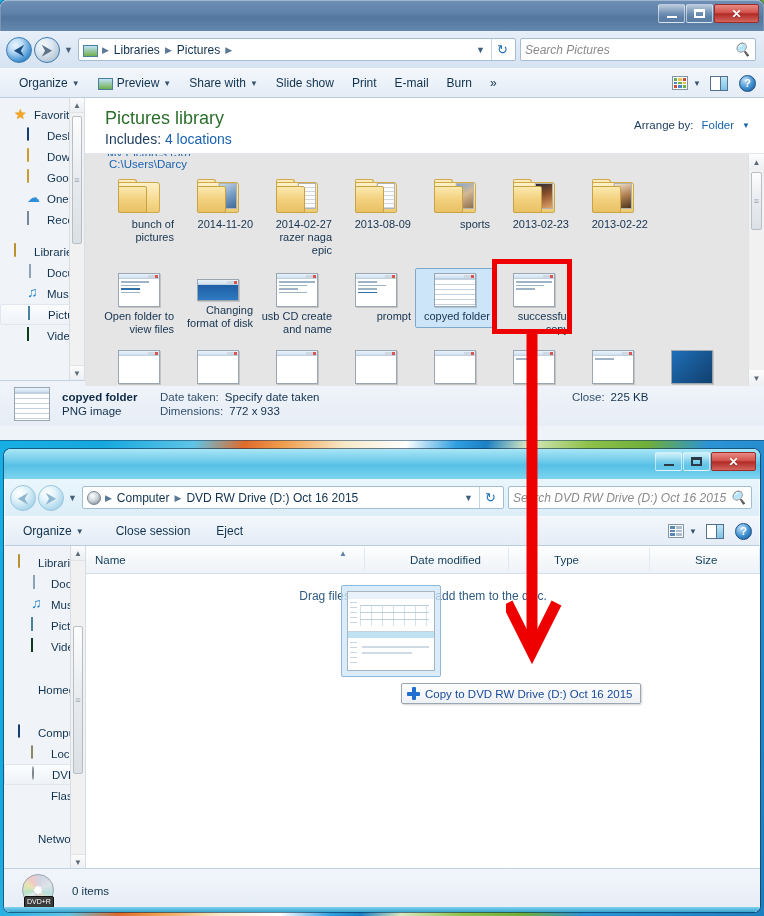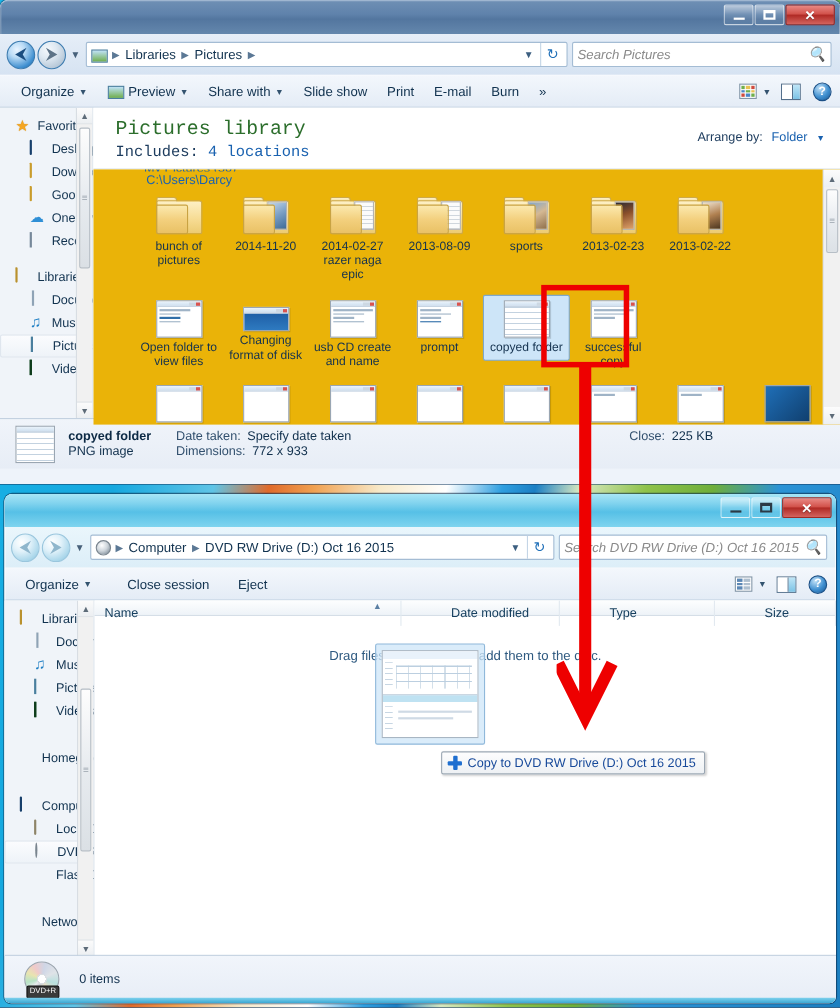--- a/index.html
+++ b/index.html
@@ -233,39 +233,38 @@
   }
 
   
   .content1 { flex: 1; position: relative; background: #fff; }
   .libhdr {
     padding: 9px 14px 6px 20px;
     display:flex; align-items:flex-start;
     border-bottom: 1px solid #e2e8ee;
     background:#fff;
   }
-  .libhdr .left { flex: 1; font-family: Liberation Mono, monospace; }
+  .libhdr .left { flex: 1; }
   .libtitle { font-size: 18px; color: #2c6e2c; line-height: 22px; }
   .libsub { font-size: 14px; color: #1b3a5c; margin-top: 2px; }
   .libsub a { color: #1a62b0; }
   .arrange { font-size: 11.5px; color:#1b3a5c; display:flex; gap: 8px; align-items:center; padding-top: 12px;}
   .arrange .val { color:#1a62b0; }
   .arrange .car { color:#1a62b0; font-size: 8px; }
 
   .itemsarea {
     position: relative; overflow: hidden;
-    background:#eab308;
-    padding-left:24px;
+    background:#e5e5e5;
   }
   .grouphdr { font-size: 11.5px; color:#1a62b0; padding: 0 0 0 22px; }
   .grouppath { font-size: 11.5px; color:#1a62b0; padding: 2px 0 4px 24px; }
 
   .rowgrid { display: flex; padding-left: 14px; }
   .cell { width: 79px; text-align: center; font-size: 11px; color:#14324f; line-height: 13px; position: relative; }
-  .cell .lbl { padding: 3px 2px 0; }
+  .cell .lbl { padding: 3px 2px 0; text-align: right; }
   .cell.selected .inner {
     background: #cde5f8; border: 1px solid #7da8cc; border-radius: 2px;
   }
   .cell .inner { padding: 3px 1px 4px; border: 1px solid transparent; border-radius:2px;}
 
   
   .bigfolder { width: 46px; height: 37px; margin: 0 auto; position: relative; }
   .bigfolder .back {
     position:absolute; left:2px; top:4px; width: 42px; height: 31px;
     background: linear-gradient(180deg,#fdf0c6 0%, #f7dc94 55%, #eccb72 100%);
@@ -356,21 +355,21 @@
   .dcols { display:flex; flex:1; font-size: 11.5px; color:#12314e; }
   .dcol { display:flex; flex-direction: column; gap: 2px; }
   .dcol .k { color:#32506e; }
   .dcol .v { color:#12314e; }
   .drow { display:flex; gap: 6px; }
   .dname { font-weight: bold; color:#0d2a45; }
 
   
   .content2 { flex: 1; position: relative; background: #fff; }
   .colhdr {
-    height: 14px; display:flex; 
+    height: 28px; display:flex; align-items:center;
     background: linear-gradient(180deg,#fdfefe,#eef3f8);
     border-bottom: 1px solid #d5dee7;
     font-size: 11.5px; color:#17405f;gap:36px;
   }
   .colhdr .c {
     height: 23px; display:flex; align-items:center; padding-left: 9px;
     border-right: 1px solid #e2e9f0;
   }
   .colhdr .c.name { width: 279px; position:relative; }
   .colhdr .c.name .sortmark { position:absolute; left: 253px; top: 1px; color:#5a7fa3; font-size: 8px; }

